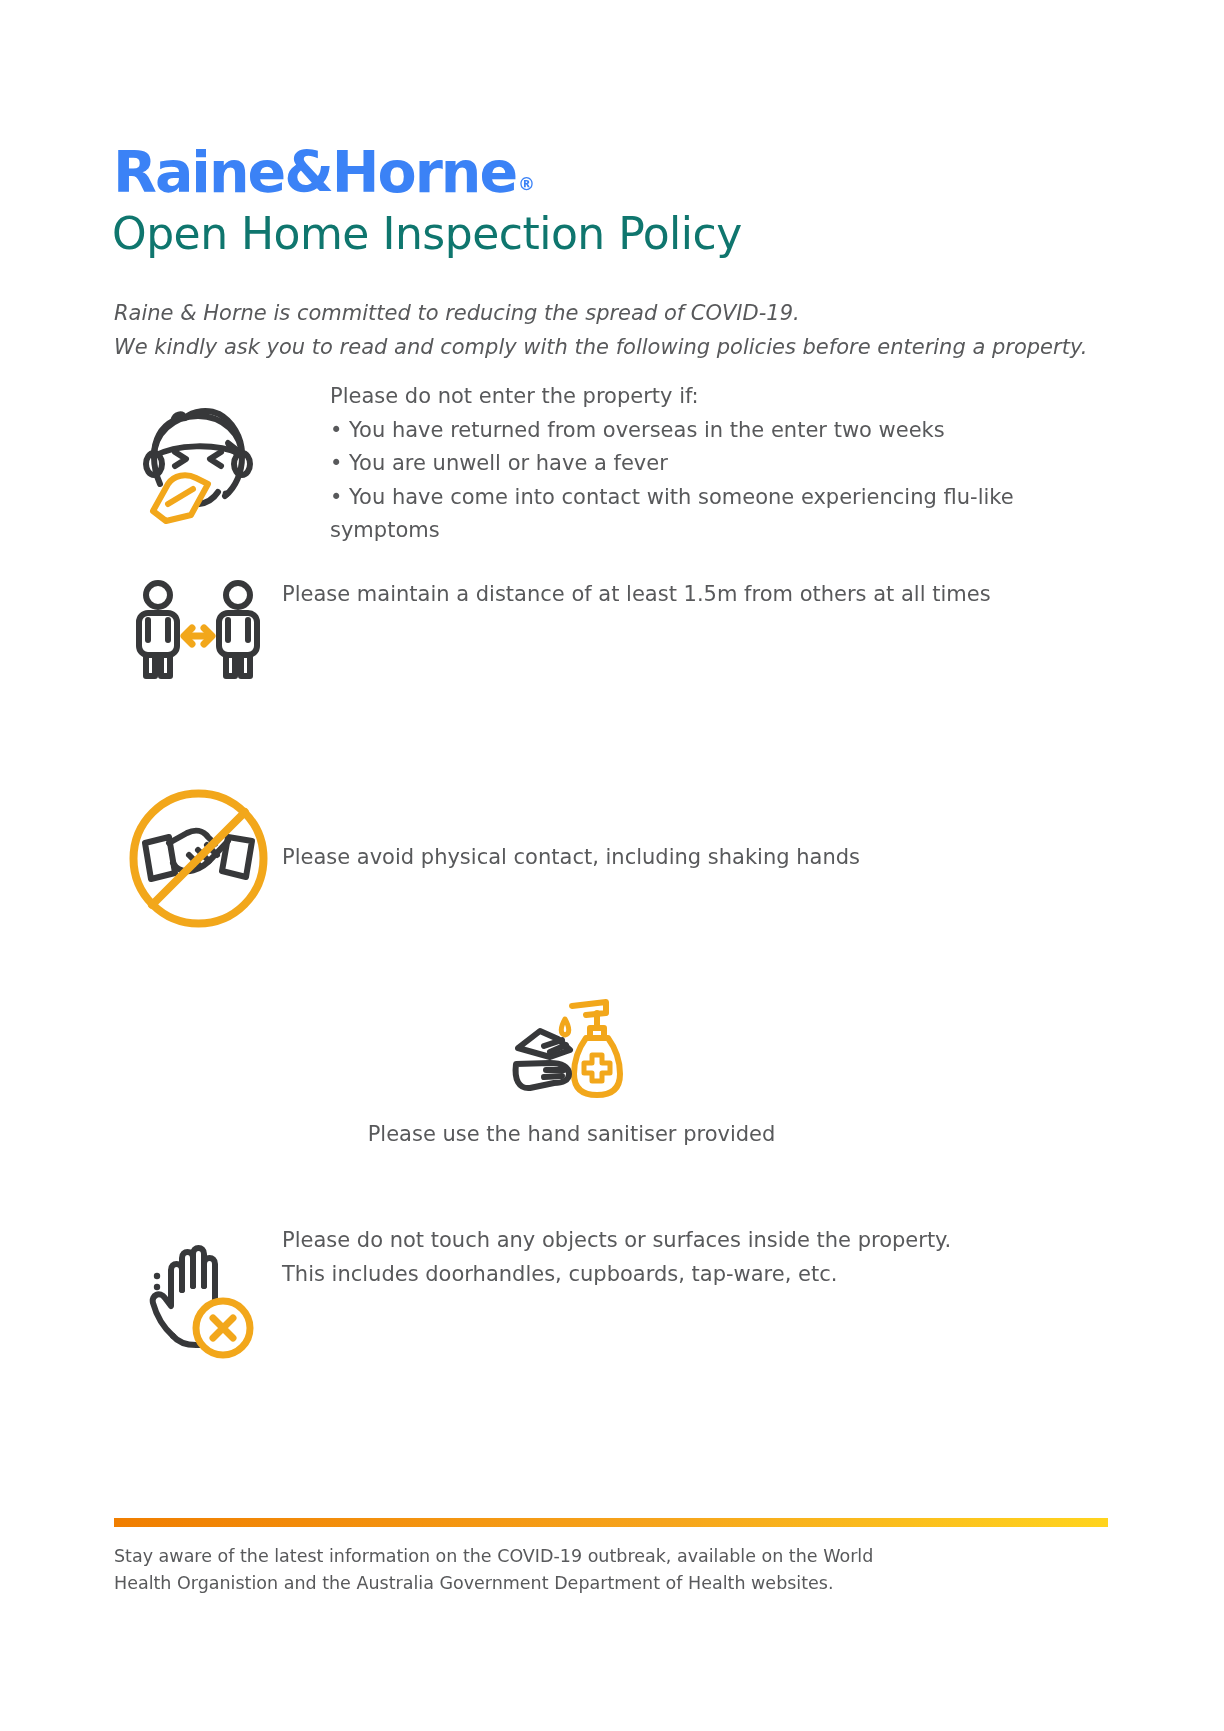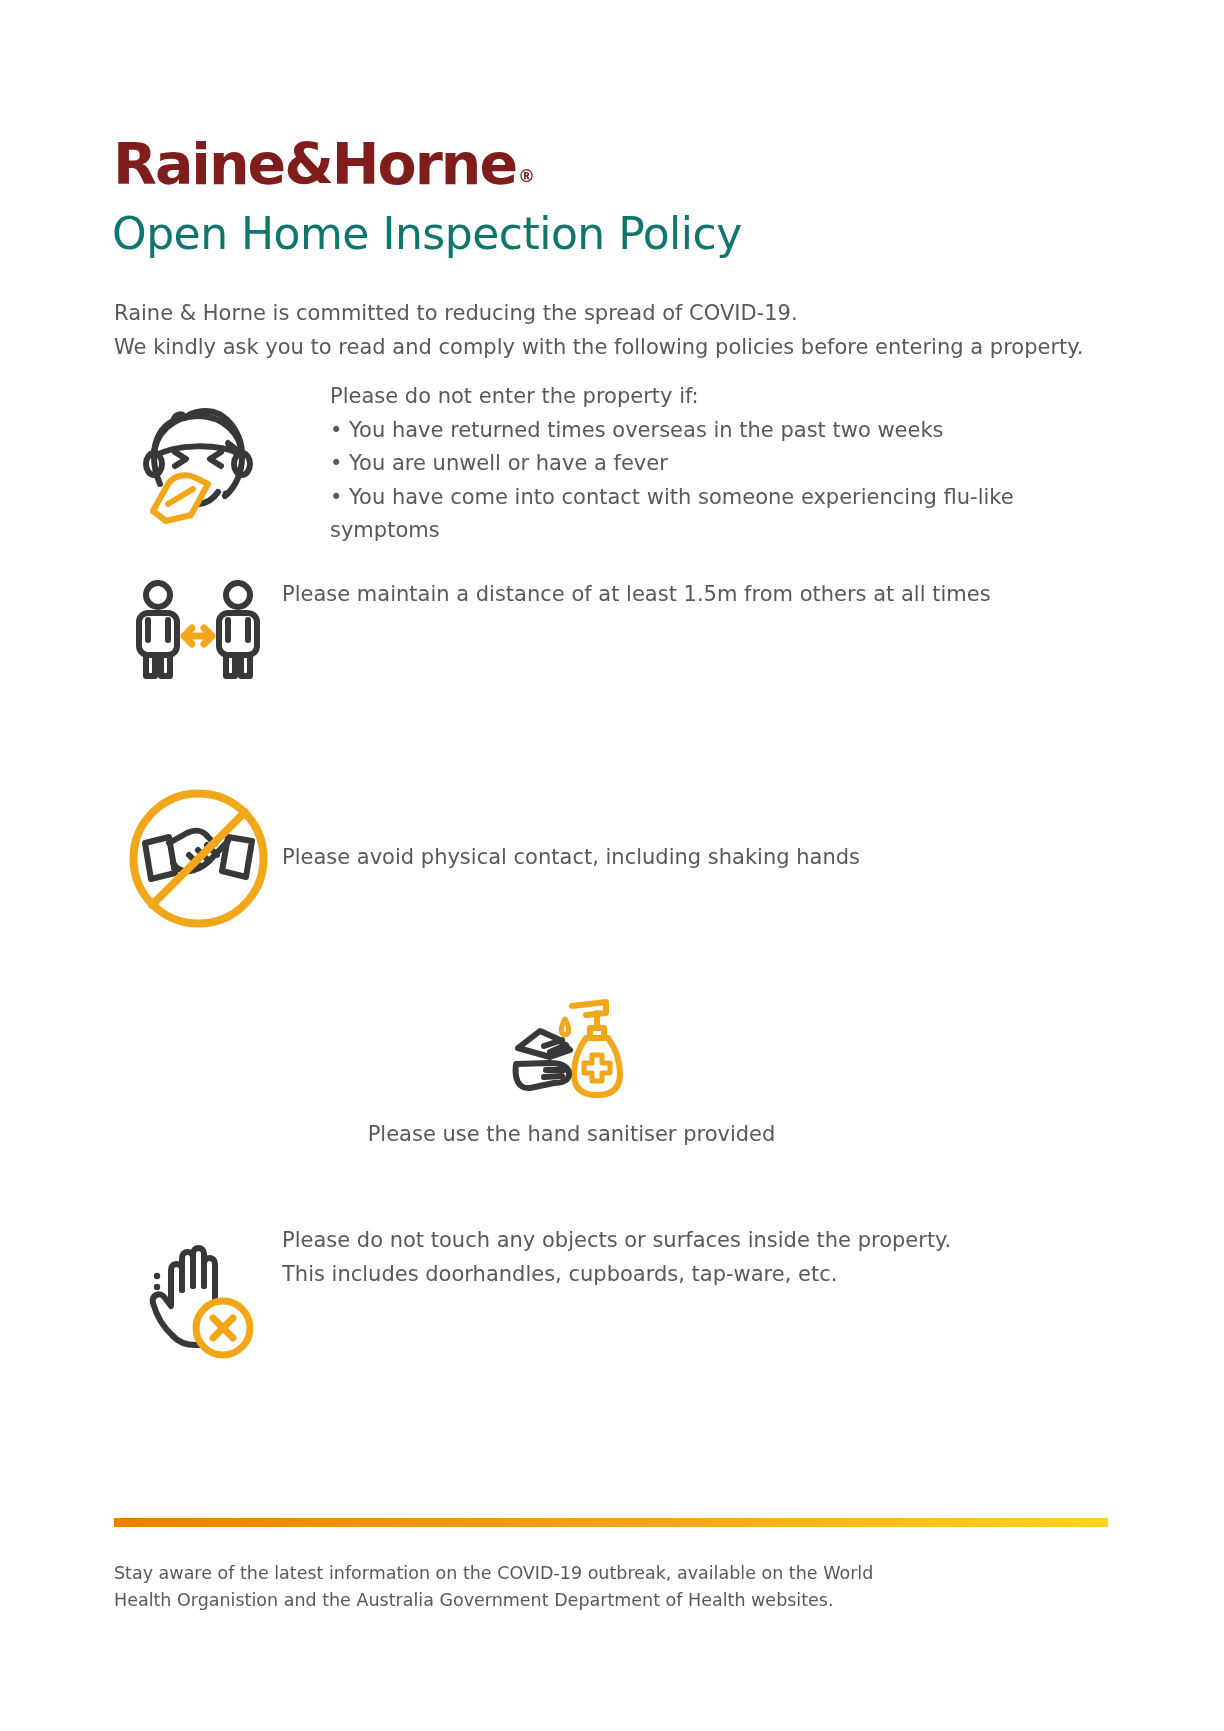--- a/index.html
+++ b/index.html
@@ -4,32 +4,32 @@
 <style>
   * { margin:0; padding:0; box-sizing:border-box; }
   html,body { background:#ffffff; }
   body { font-family:"DejaVu Sans","Liberation Sans",sans-serif; }
   .page {
     position:relative; width:1224px; height:1731px; background:#ffffff;
     overflow:hidden; margin:0 auto;
   }
   
   .logo {
-    position:absolute; left:113px; top:136px;
+    position:absolute; left:113px; top:144px;
     font-size:57px; font-weight:800; letter-spacing:-2px;
-    color:#7f1d1d; line-height:1;
+    color:#3b82f6; line-height:1;
   }
   .logo .reg { font-size:17px; font-weight:700; letter-spacing:0; vertical-align:baseline; position:relative; top:-2px; left:2px; }
   .title {
     position:absolute; left:112px; top:208px;
     font-size:44px; font-weight:400; color:#0f766e; letter-spacing:-0.5px;
   }
   .intro {
     position:absolute; left:114px; top:296px;
-    font-size:21px; color:#58595B; line-height:1.62;
+    font-size:21px; color:#58595B; line-height:1.62;font-style:italic;
   }
   
   .row { position:absolute; left:114px; width:915px; display:flex; }
   .row .icon-box { width:168px; min-width:168px; display:flex; justify-content:center; }
   .row .txt { font-size:21px; color:#58595B; line-height:1.6; }
   .row-1 { top:372px; align-items:flex-start; }
   .row-1 .icon-box { padding-top:22px; }
   .row-1 .txt { padding-top:8px; max-width:730px;margin-left:48px; }
   .row-2 { top:578px; height:150px; align-items:flex-start; }
   .row-3 { top:778px; height:160px; align-items:center; }
@@ -44,21 +44,21 @@
   .yl { stroke:#F2A71B; fill:none; stroke-width:6; stroke-linecap:round; stroke-linejoin:round; }
   .ylf { stroke:#F2A71B; fill:#ffffff; stroke-width:6; stroke-linecap:round; stroke-linejoin:round; }
   .dkf { fill:#37383A; stroke:none; }
   
   .divider {
     position:absolute; left:114px; top:1518px; width:994px; height:9px;
     background:linear-gradient(90deg,#F07E00 0%,#F6A41C 55%,#FFD41E 100%);
   }
   .footer-text {
     position:absolute; left:114px; top:1543px; width:800px;
-    font-size:17.5px; color:#58595B; line-height:1.55;margin-top:17px;
+    font-size:17.5px; color:#58595B; line-height:1.55;
   }
 </style>
 </head>
 <body>
 
 <div class="page">
 
   <div class="logo">
     <span>Raine&amp;Horne</span><span class="reg">®</span>
   </div>
@@ -82,21 +82,21 @@
         <polyline class="dk" points="88,58 77,65 88,72"></polyline>
         <circle class="dkf" cx="93" cy="100" r="3.4"></circle>
         <path class="dk" d="M66,110 C74,109 81,104 85,98"></path>
         <path class="ylf" d="M20,117 L35,90 C41,81 53,79 63,84 L75,90 L58,121 L33,127 Z"></path>
         <path class="yl" d="M35,110 L60,95"></path>
       </svg>
     </div>
     <div class="txt">
       <div>Please do not enter the property if:</div>
       <ul class="bullets">
-        <li>You have returned times overseas in the past two weeks</li>
+        <li>You have returned from overseas in the enter two weeks</li>
         <li>You are unwell or have a fever</li>
         <li>You have come into contact with someone experiencing flu-like symptoms</li>
       </ul>
     </div>
   </div>
 
   <div class="row row-2">
     <div class="icon-box">
       <svg width="140" height="115" viewBox="0 0 140 115">
         <circle class="dk" cx="30" cy="17" r="12"></circle>

